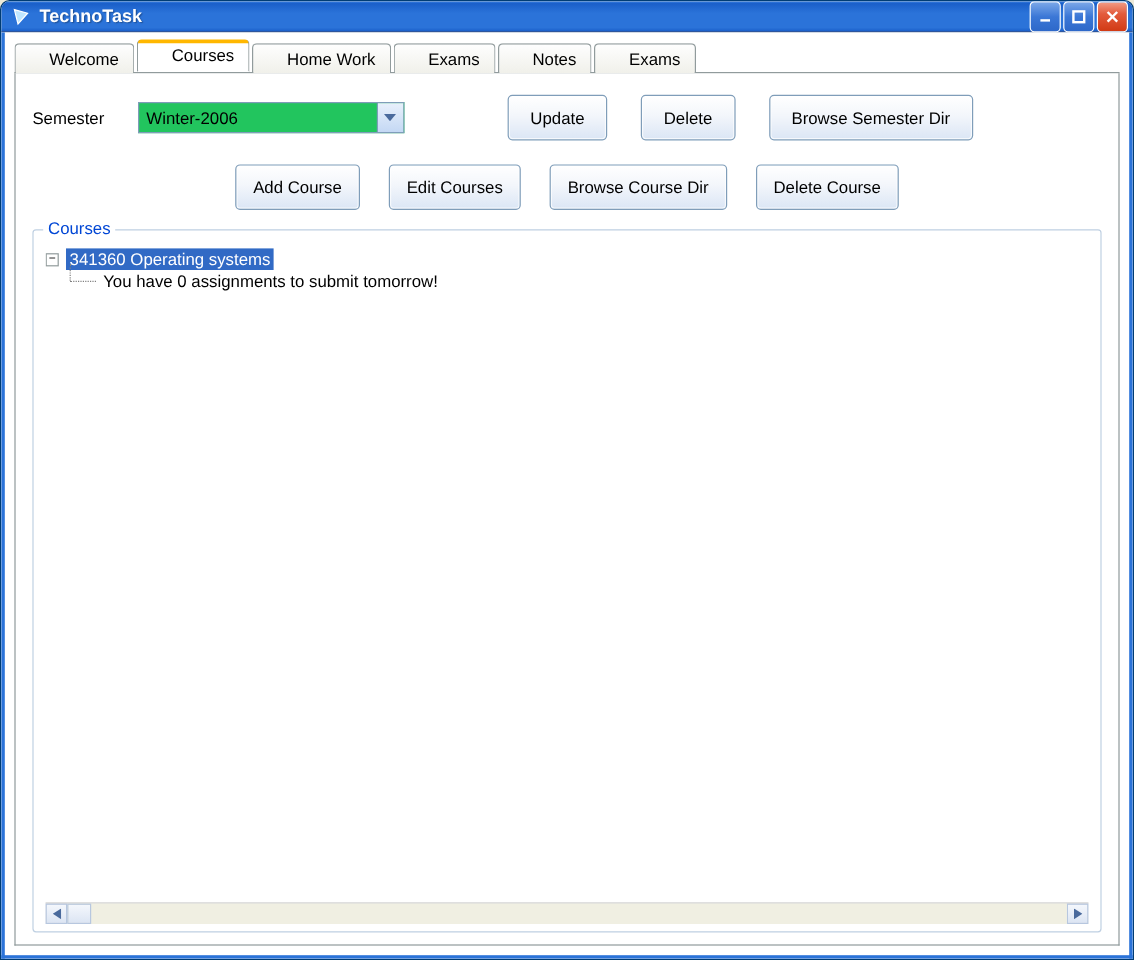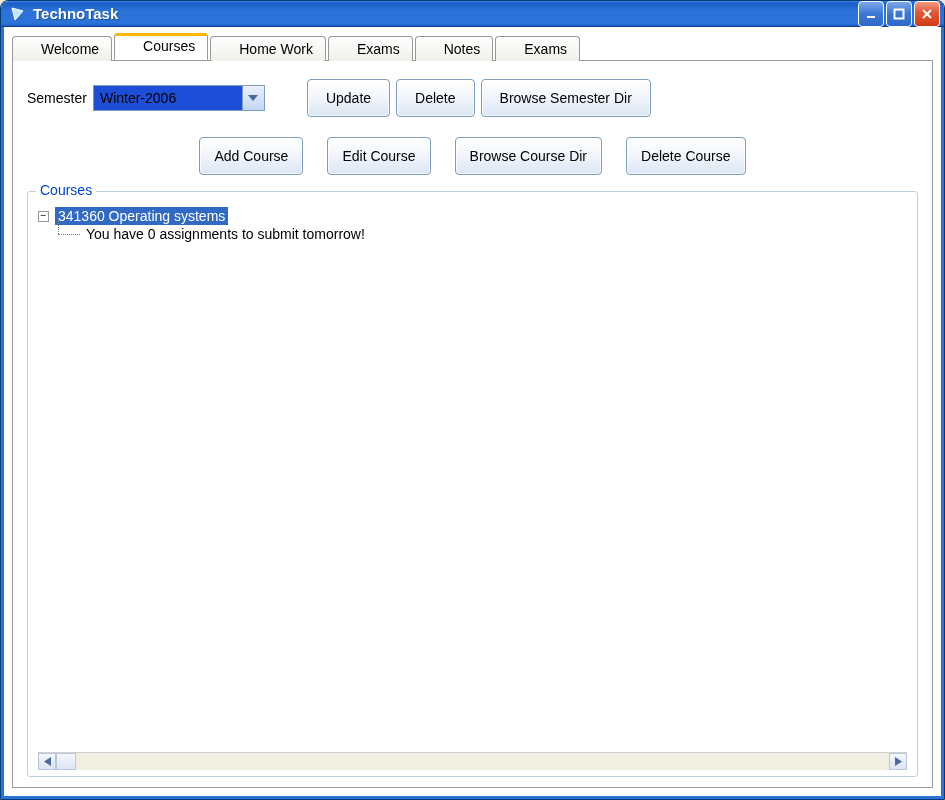--- a/index.html
+++ b/index.html
@@ -116,37 +116,37 @@
     border-top: none;
     background: #fff;
     padding: 18px 14px 10px 14px;
     display: flex;
     flex-direction: column;
   }
 
   .row {
     display: flex;
     align-items: center;
-    gap: 6px;
+    gap: 28px;
     margin-bottom: 20px;
   }
   .row.course-buttons { gap: 24px; margin-bottom: 12px; justify-content: center; }
 
   .label {
     font-size: 14px;
     color: #000;
   }
 
   .combo {
     display: flex;
     align-items: stretch;
     border: 1px solid #7f9db9;
     height: 26px;
-    width: 172px;
-    background: #1d4ed8;
+    width: 222px;
+    background: #22c55e;
   }
   .combo-value {
     flex: 1;
     padding: 2px 6px;
     font-size: 14px;
     display:flex; align-items:center;
   }
   .combo-btn {
     width: 22px;
     background: linear-gradient(to bottom, #e8f0fb, #c4d8f4);
@@ -327,21 +327,21 @@
           </span>
         </div>
         <span style="width:30px"></span>
         <button class="btn">Update</button>
         <button class="btn">Delete</button>
         <button class="btn">Browse Semester Dir</button>
       </div>
 
       <div class="row course-buttons">
         <button class="btn small">Add Course</button>
-        <button class="btn small">Edit Course</button>
+        <button class="btn small">Edit Courses</button>
         <button class="btn small">Browse Course Dir</button>
         <button class="btn small">Delete Course</button>
       </div>
 
       <div class="groupbox">
         <span class="groupbox-label">Courses</span>
         <div class="groupbox-body">
           <div class="tree">
             <div class="tree-node">
               <span class="tree-toggle">−</span>

